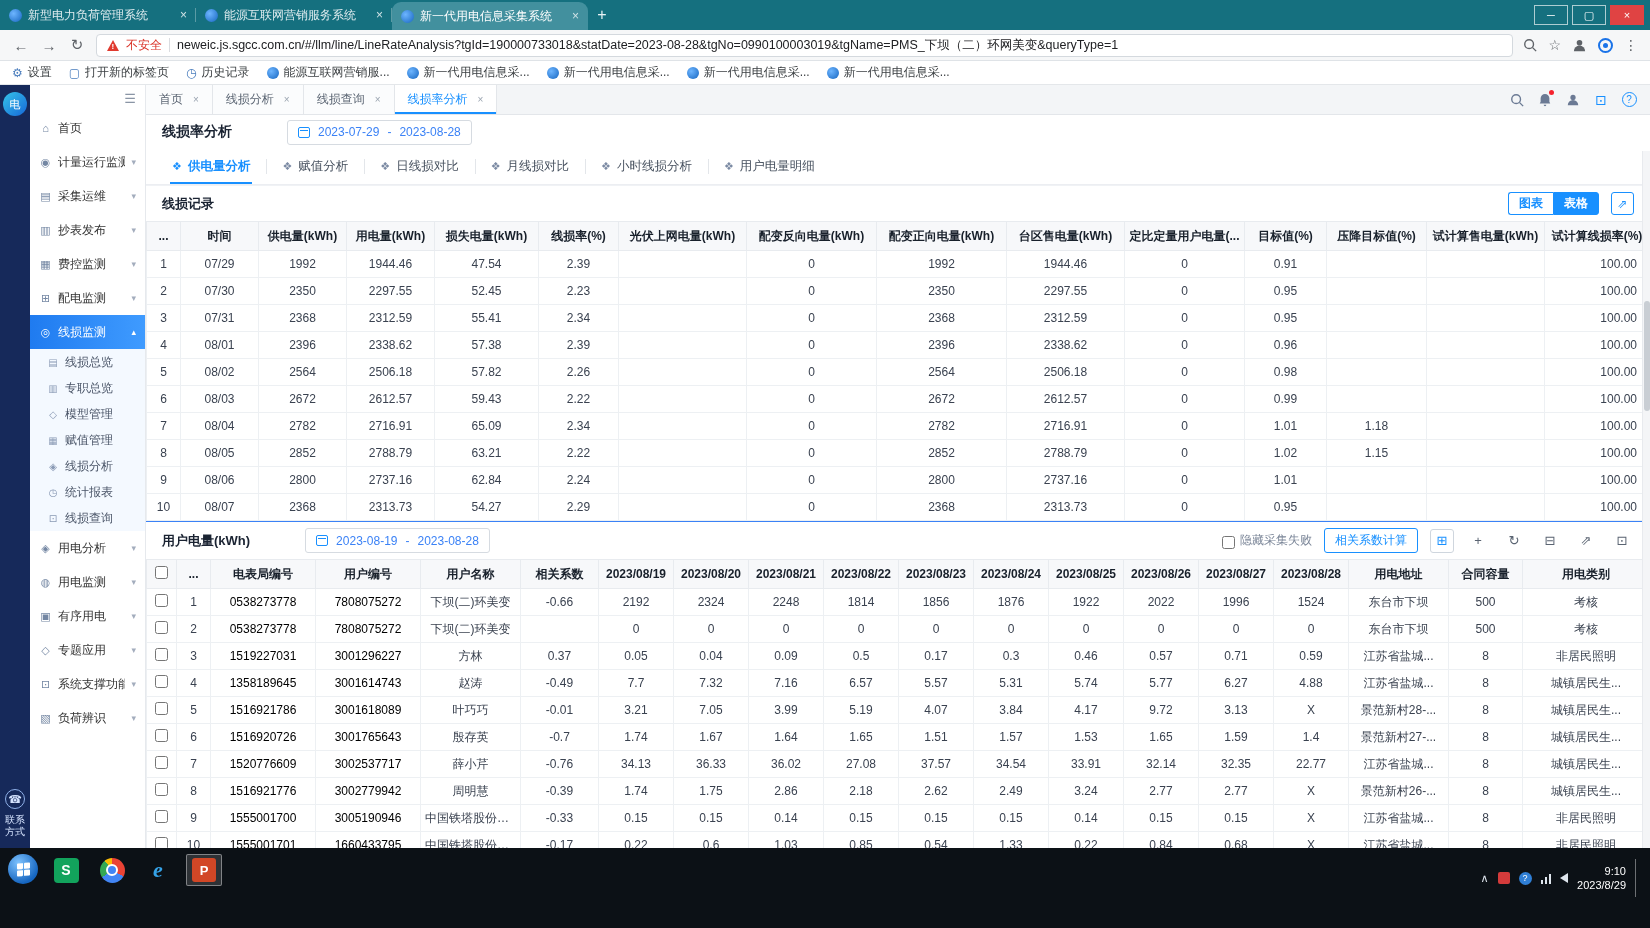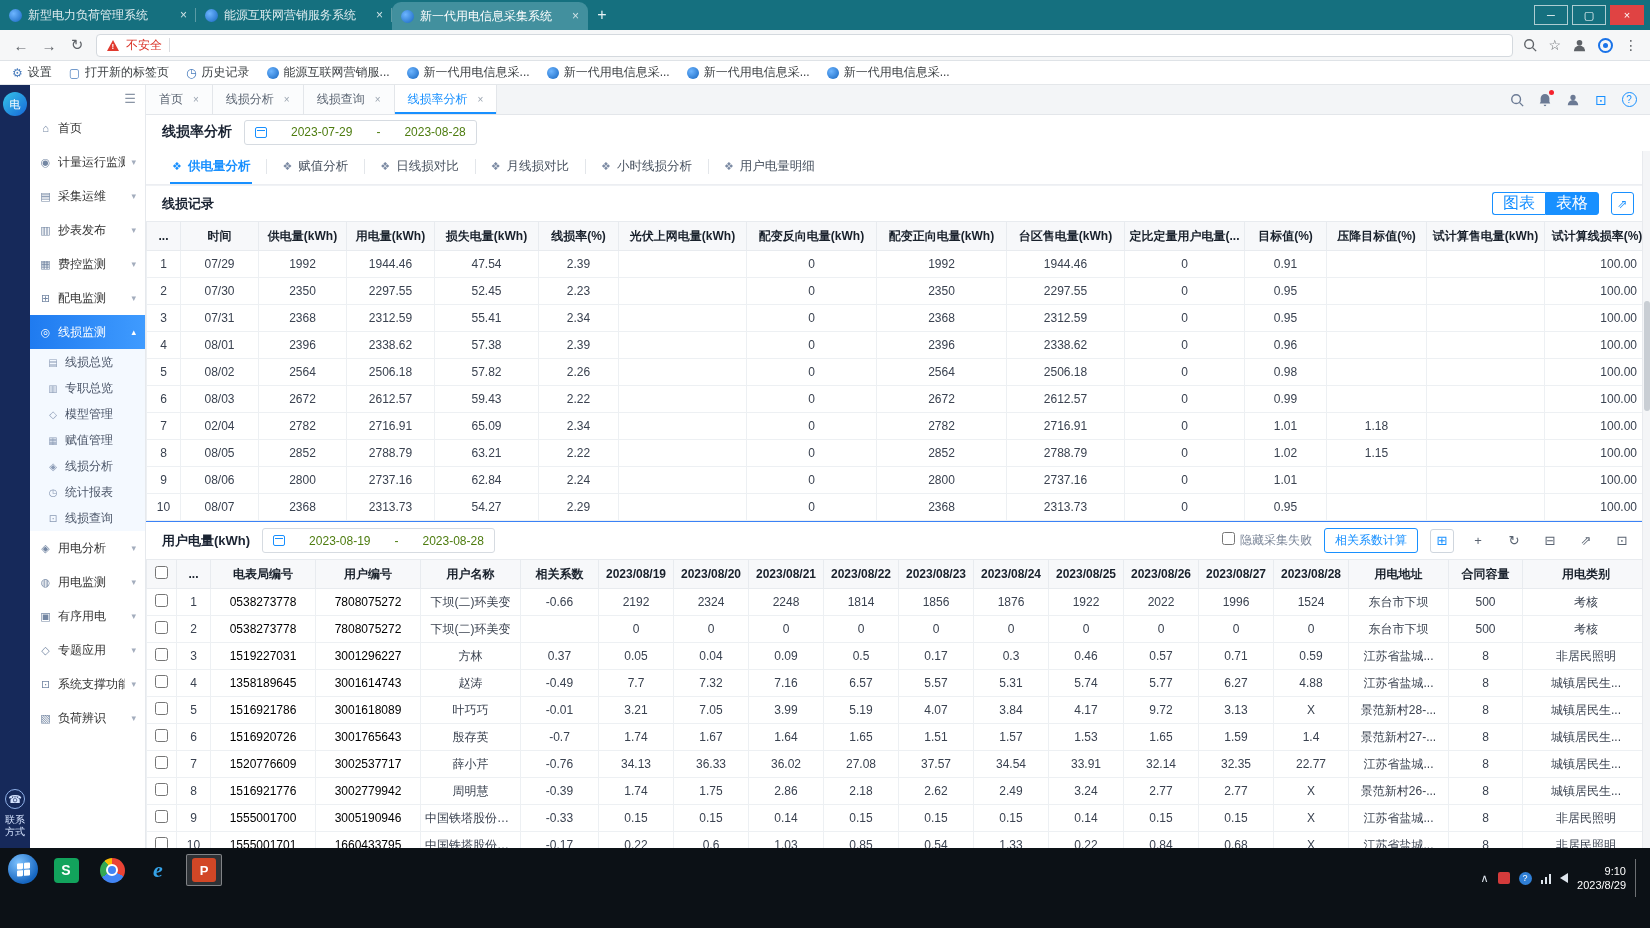--- a/index.html
+++ b/index.html
@@ -69,41 +69,41 @@
 .atab.active::after{content:"";position:absolute;bottom:0;left:0;right:0;height:2px;background:#1890ff;}
 .atab .x{font-size:10px;color:#9aa4b0;}
 .at-sp{flex:1;}
 .hic{width:22px;height:22px;display:flex;align-items:center;justify-content:center;position:relative;color:#6b7a94;margin-left:6px;}
 .hic .dot{position:absolute;top:1px;right:2px;width:5px;height:5px;border-radius:50%;background:#f5222d;}
 .hic.blue{color:#1890ff;font-size:14px;}
 .hic.help i{width:15px;height:15px;border:1.5px solid #1890ff;border-radius:50%;font-style:normal;font-size:10px;color:#1890ff;display:flex;align-items:center;justify-content:center;}
 
 .phead{height:34px;background:#fff;display:flex;align-items:center;gap:12px;padding:0 16px;flex:none;}
 .ptitle{font-size:14px;font-weight:bold;color:#1a2332;}
-.dpick{height:25px;border:1px solid #d6dbe1;border-radius:3px;display:flex;align-items:center;gap:24px;padding:0 10px;color:#4d7c0f;}
+.dpick{height:25px;border:1px solid #d6dbe1;border-radius:3px;display:flex;align-items:center;gap:8px;padding:0 10px;color:#3b82f6;margin-left:43px;}
 .cal{width:12px;height:11px;border:1.3px solid #1890ff;border-radius:2px;position:relative;flex:none;}
 .cal::before{content:"";position:absolute;left:1px;right:1px;top:2px;height:1.3px;background:#1890ff;}
 .stinfo{margin-left:auto;display:flex;align-items:center;gap:8px;font-size:12px;}
 .vb{width:3px;height:13px;background:#1890ff;border-radius:1px;flex:none;}
 .stl{color:#5a6472;}
 .stv{font-weight:bold;color:#1a2332;}
 
 .antabs{height:36px;display:flex;align-items:stretch;padding:0 10px;border-bottom:1px solid #eceef2;flex:none;background:#fff;}
 .antab{display:flex;align-items:center;gap:6px;padding:0 16px;color:#46505e;font-size:12.5px;position:relative;}
 .antab+.antab::before{content:"";position:absolute;left:0;top:10px;bottom:10px;width:1px;background:#e3e6ea;}
 .antab .dm{color:#7b8aa3;font-size:11px;}
 .antab.active{color:#1890ff;font-weight:bold;}
 .antab.active .dm{color:#1890ff;}
 .antab.active::after{content:"";position:absolute;left:14px;right:14px;bottom:0;height:2px;background:#1890ff;}
 
 .shead{height:36px;display:flex;align-items:center;padding:0 16px;gap:12px;flex:none;background:#fff;border-top:1px solid #f0f2f5;}
 .stitle{font-weight:bold;font-size:13px;color:#1a2332;}
 .sh-sp{flex:1;}
 .tgl{display:flex;}
-.tg{height:23px;padding:0 10px;border:1px solid #1890ff;color:#1890ff;background:#fff;display:flex;align-items:center;font-size:16px;}
+.tg{height:23px;padding:0 10px;border:1px solid #1890ff;color:#1890ff;background:#fff;display:flex;align-items:center;font-size:12px;font-weight:bold;}
 .tg:first-child{border-radius:3px 0 0 3px;border-right:none;}
 .tg:last-child{border-radius:0 3px 3px 0;}
 .tg.on{background:#1890ff;color:#fff;}
 .sq-ic{width:23px;height:23px;border:1px solid #1890ff;border-radius:3px;color:#1890ff;display:flex;align-items:center;justify-content:center;font-size:12px;}
 
 .tbl{width:100%;border-collapse:collapse;table-layout:fixed;font-size:12px;color:#3a4250;background:#fff;flex:none;}
 .tbl th{background:#f7f8fa;font-weight:bold;color:#18202b;height:29px;border:1px solid #e8ebef;padding:0 4px;overflow:hidden;white-space:nowrap;}
 .tbl td{height:27px;border:1px solid #edf0f3;text-align:center;padding:0 4px;overflow:hidden;white-space:nowrap;text-overflow:ellipsis;}
 .tbl a{color:#000000;text-decoration:none;}
 #t1 th:nth-child(1){width:34px}#t1 th:nth-child(2){width:78px}#t1 th:nth-child(3){width:88px}
@@ -111,21 +111,21 @@
 #t1 th:nth-child(7){width:128px}#t1 th:nth-child(8){width:130px}#t1 th:nth-child(9){width:130px}
 #t1 th:nth-child(10){width:118px}#t1 th:nth-child(11){width:120px}#t1 th:nth-child(12){width:82px}
 #t1 th:nth-child(13){width:100px}#t1 th:nth-child(14){width:118px}
 #t1 td:last-child{text-align:right;padding-right:12px;}
 #t2 th:nth-child(1){width:30px}#t2 th:nth-child(2){width:34px}#t2 th:nth-child(3){width:105px}
 #t2 th:nth-child(4){width:105px}#t2 th:nth-child(5){width:100px}#t2 th:nth-child(6){width:78px}
 #t2 th:nth-child(n+7):nth-child(-n+16){width:75px}
 #t2 th:nth-child(17){width:100px}#t2 th:nth-child(18){width:74px}
 
 .shead2{height:38px;display:flex;align-items:center;gap:12px;padding:0 16px;background:#fff;border-top:1px solid #3b82f6;flex:none;}
-.chk{display:flex;align-items:flex-start;gap:5px;color:#7b8698;margin-left:auto;}
+.chk{display:flex;align-items:flex-end;gap:5px;color:#7b8698;margin-left:auto;}
 .btn-blue{height:25px;padding:0 10px;border:1px solid #1890ff;color:#1890ff;background:#fff;border-radius:3px;display:flex;align-items:center;font-size:12px;}
 .mini-ic{width:24px;height:24px;display:flex;align-items:center;justify-content:center;color:#5a6472;font-size:13px;border:1px solid transparent;}
 .mini-ic.boxed{border-color:#cfd6de;border-radius:3px;color:#1890ff;}
 .t2wrap{flex:1;min-height:0;overflow:hidden;}
 
 .vscroll{position:absolute;right:0;top:66px;bottom:0;width:8px;background:#f4f5f7;border-left:1px solid #e8eaee;}
 .vthumb{position:absolute;top:150px;left:1px;width:6px;height:110px;border-radius:3px;background:#c9ced4;}
 
 
 .taskbar{height:80px;background:#0c1116;display:flex;align-items:flex-start;gap:10px;padding:6px 8px 0;flex:none;color:#fff;}
@@ -183,20 +183,21 @@
   <div class="addr">
     <span class="nav-ic">←</span>
     <span class="nav-ic">→</span>
     <span class="nav-ic">↻</span>
     <div class="urlbox">
       <span class="warn-tri">
           <i>!</i>
         </span>
       <span class="insecure">不安全</span>
       <span class="udiv"></span>
+      <span class="urltext">neweic.js.sgcc.com.cn/#/llm/line/LineRateAnalysis?tgId=190000733018&amp;statDate=2023-08-28&amp;tgNo=0990100003019&amp;tgName=PMS_下坝（二）环网美变&amp;queryType=1</span>
     </div>
     <div class="addr-right">
       <span class="a-ic">
         <svg width="14" height="14" viewBox="0 0 16 16">
             <circle cx="7" cy="7" r="5" fill="none" stroke="#5f6368" stroke-width="1.6"></circle>
             <line x1="11" y1="11" x2="15" y2="15" stroke="#5f6368" stroke-width="1.6"></line>
           </svg>
       </span>
       <span class="a-ic">☆</span>
       <span class="a-ic">
@@ -564,21 +565,21 @@
               <td>2672</td>
               <td>2612.57</td>
               <td>0</td>
               <td>0.99</td>
               <td></td>
               <td></td>
               <td>100.00</td>
             </tr>
             <tr>
               <td>7</td>
-              <td>02/04</td>
+              <td>08/04</td>
               <td>2782</td>
               <td>2716.91</td>
               <td>65.09</td>
               <td>2.34</td>
               <td></td>
               <td>0</td>
               <td>2782</td>
               <td>2716.91</td>
               <td>0</td>
               <td>1.01</td>

